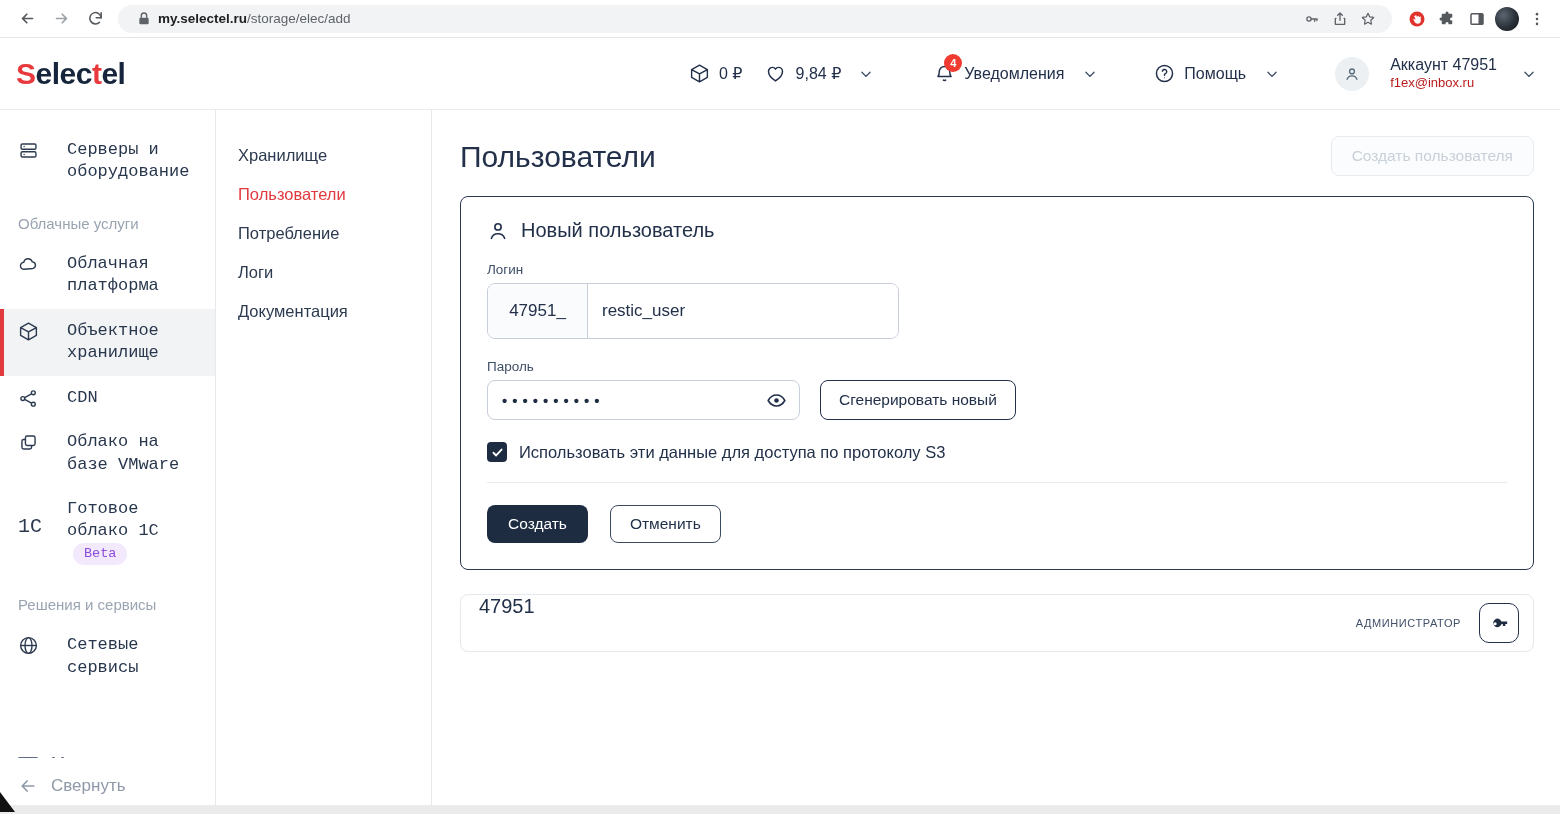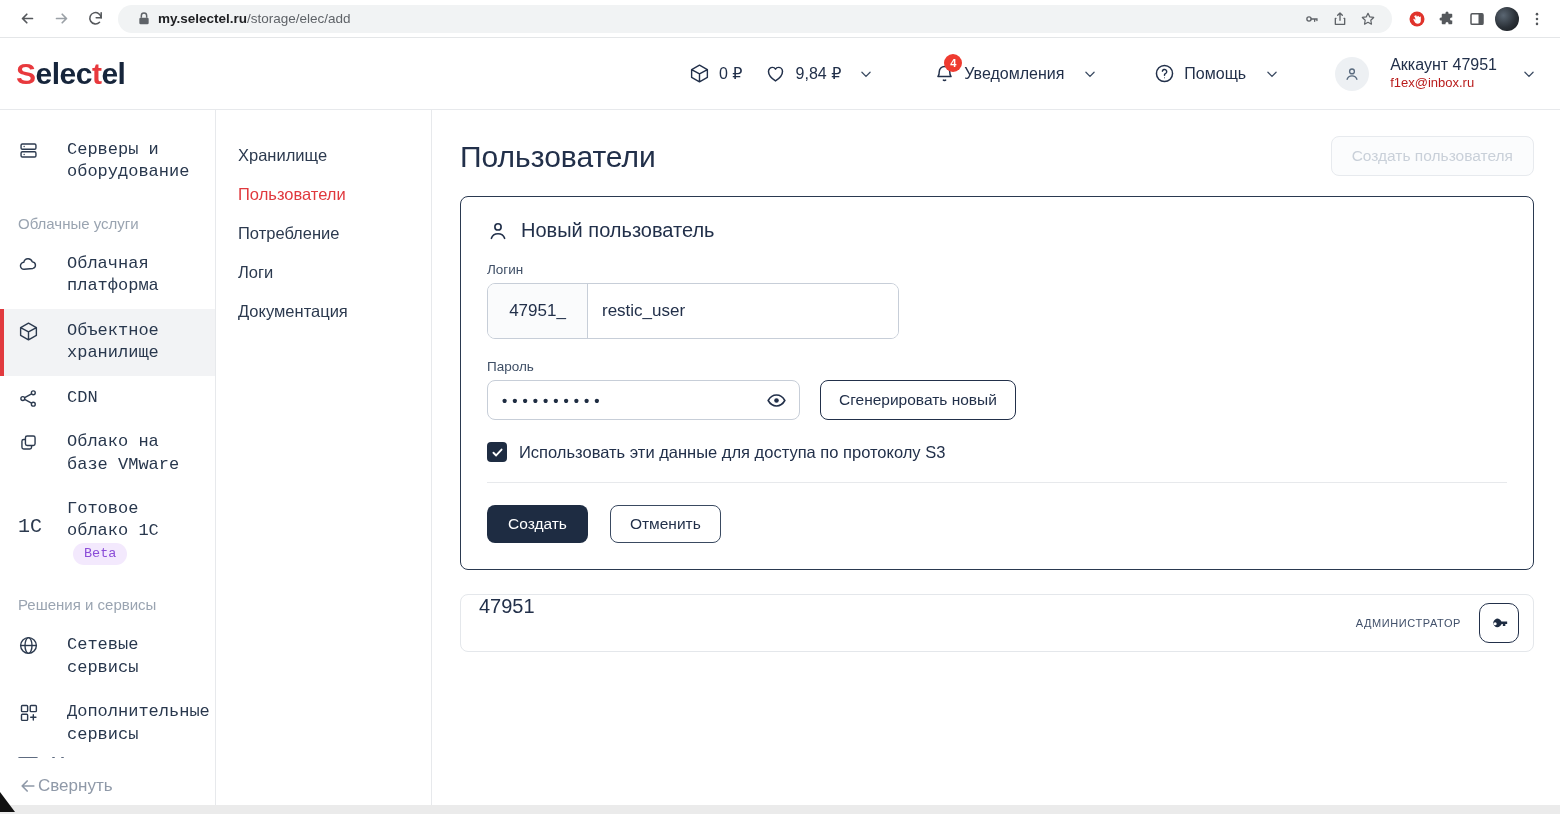--- a/index.html
+++ b/index.html
@@ -56,21 +56,21 @@
   .s1-item{ display:flex; gap:28px; padding:11px 14px 11px 18px; font-size:17px; color:#28374d;
             line-height:1.32; cursor:pointer;font-family:Liberation Mono, monospace; }
   .s1-item .ic{ width:21px; height:21px; flex-shrink:0; margin-top:1px; color:#2c3a4f; }
   .s1-item .ic svg{ width:21px; height:21px; }
   .s1-item.active{ background:#f2f3f5; border-left:4px solid #e13a3e; padding-left:14px; }
   .s1-label{ max-width:152px; }
   .section-label{ padding:20px 18px 10px; font-size:15px; color:#9aa4b1; }
   .beta{ display:inline-block; background:#f3e9fd; color:#8b4dd8; font-size:13.5px;
          border-radius:11px; padding:2px 11px; margin-left:6px; vertical-align:1px; }
   .onec-ic{ font-size:20px; font-weight:500; color:#2c3a4f; width:21px; flex-shrink:0; margin-top:16px; }
-  .collapse{ position:absolute; left:18px; bottom:18px; display:flex; 
+  .collapse{ position:absolute; left:18px; bottom:18px; display:flex; gap:13px; 
              color:#8f99a8; font-size:17px; cursor:pointer; }
   .collapse .ic{ width:20px; height:20px; color:#8f99a8; }
   .clipped-item{ position:absolute; left:18px; bottom:56px; height:12px; width:150px; overflow:hidden; opacity:.85; }
   .clipped-item .bar{ width:20px; height:3px; background:#42526b; border-radius:2px; display:inline-block; }
   .clipped-item .dot{ width:3px; height:3px; background:#42526b; display:inline-block; margin-left:14px; border-radius:1px;}
 
   
   .s2-item{ padding:10px 22px; font-size:16.5px; color:#2c3a4f; cursor:pointer; }
   .s2-item.active{ color:#e0393e; }
 
@@ -341,31 +341,20 @@
         <span class="ic">
           <svg viewBox="0 0 24 24" fill="none" stroke="currentColor" stroke-width="1.6">
               <circle cx="12" cy="12" r="9"></circle>
               <ellipse cx="12" cy="12" rx="4" ry="9"></ellipse>
               <path d="M3 12h18"></path>
             </svg>
         </span>
         <span class="s1-label">Сетевые сервисы</span>
       </div>
 
-      <div class="s1-item">
-        <span class="ic">
-          <svg viewBox="0 0 24 24" fill="none" stroke="currentColor" stroke-width="1.6">
-              <rect x="4" y="4" width="7" height="7" rx="1"></rect>
-              <rect x="14" y="4" width="7" height="7" rx="1"></rect>
-              <rect x="4" y="14" width="7" height="7" rx="1"></rect>
-              <path d="M17.5 14.5v6M14.5 17.5h6" stroke-linecap="round"></path>
-            </svg>
-        </span>
-        <span class="s1-label">Дополнительные сервисы</span>
-      </div>
 
       <div class="clipped-item"><span class="bar"></span><span class="dot"></span><span class="dot" style="margin-left:6px"></span></div>
 
       <div class="collapse">
         <span class="ic">
           <svg viewBox="0 0 24 24" fill="none" stroke="currentColor" stroke-width="2" stroke-linecap="round" stroke-linejoin="round">
               <path d="M19 12H5M11 18l-6-6 6-6"></path>
             </svg>
         </span>
         <span>Свернуть</span>

